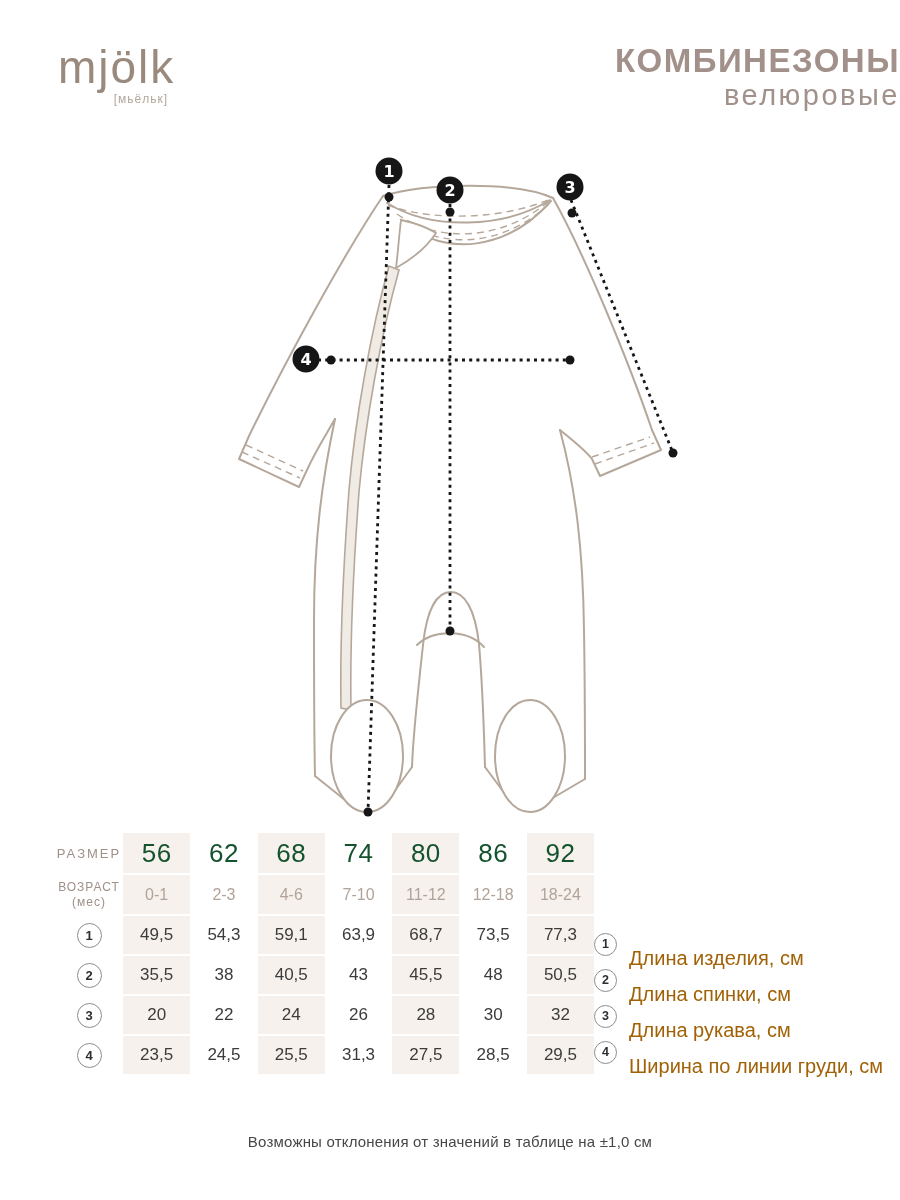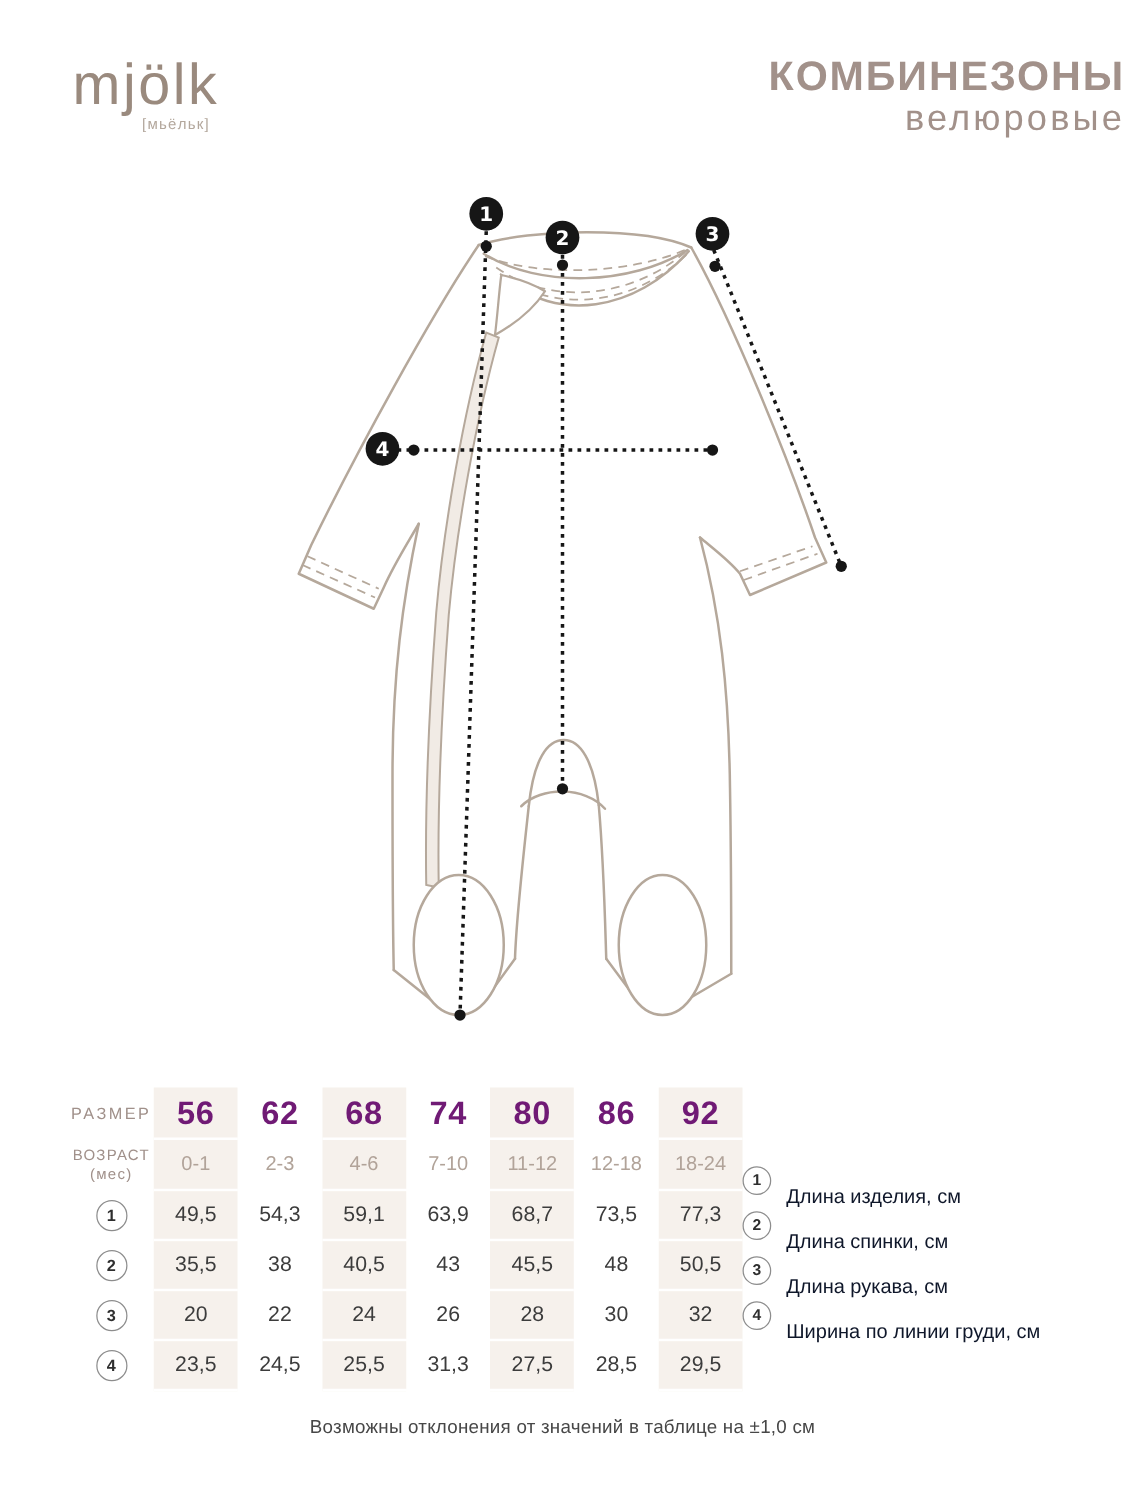--- a/index.html
+++ b/index.html
@@ -11,42 +11,42 @@
   .logo .word{font-size:46px;font-weight:300;letter-spacing:2px;line-height:1;color:#9a8a7e;}
   .logo .sub{font-size:12px;letter-spacing:1px;color:#b3a79c;margin-top:2px;}
   .title-block{position:absolute;left:0;top:44px;width:900px;text-align:right;color:#a2918a;}
   .title-block .main{font-size:33px;font-weight:700;letter-spacing:1.5px;line-height:1.05;}
   .title-block .sub{font-size:29px;font-weight:300;letter-spacing:2.5px;line-height:1.15;}
 
   
   .diagram{position:absolute;left:150px;top:140px;width:620px;height:730px;}
 
   
-  .size-table{position:absolute;left:55px;top:870px;width:539px;display:grid;
+  .size-table{position:absolute;left:55px;top:833px;width:539px;display:grid;
               grid-template-columns:68px repeat(7,67.3px);}
   .cell{display:flex;align-items:center;justify-content:center;flex-direction:column;
         border-bottom:2px solid #fff;}
   .cell.stripe{background:#f6f1ec;}
   .cell.h-size{height:40px;}
   .cell.h-age{height:39px;}
   .cell.h-val{height:38px;}
   .lbl-size{font-size:13px;letter-spacing:2px;color:#a0908a;font-weight:500;}
   .lbl-age{font-size:12px;letter-spacing:1px;color:#a0908a;font-weight:500;line-height:1.25;text-align:right;}
-  .v-size{font-size:26px;font-weight:700;color:#701a75;letter-spacing:.5px;}
+  .v-size{font-size:26px;font-weight:400;color:#14532d;letter-spacing:.5px;}
   .v-age{font-size:16px;color:#b1a399;}
   .v-num{font-size:17px;color:#3c3c3c;font-weight:500;}
   .circ{display:flex;align-items:center;justify-content:center;width:25px;height:25px;
         border:1.5px solid #8d8d8d;border-radius:50%;font-size:13px;font-weight:700;color:#2e2e2e;
         background:#fff;box-sizing:border-box;}
 
   
   .legend{position:absolute;left:594px;top:932px;}
   .legend-item{display:flex;align-items:center;margin-bottom:12px;height:24px;}
   .legend-item .circ{width:23px;height:23px;font-size:12.5px;margin-right:12px;flex:none;}
-  .legend-item .txt{font-size:16px;color:#0f172a;white-space:nowrap;margin-top:28px;}
+  .legend-item .txt{font-size:20px;color:#a16207;white-space:nowrap;margin-top:28px;}
 
   
   .footnote{position:absolute;left:0;top:1133px;width:900px;text-align:center;
             font-size:15px;color:#474747;letter-spacing:.2px;}
 </style>
 </head>
 <body>
 
 <div id="page">
 

